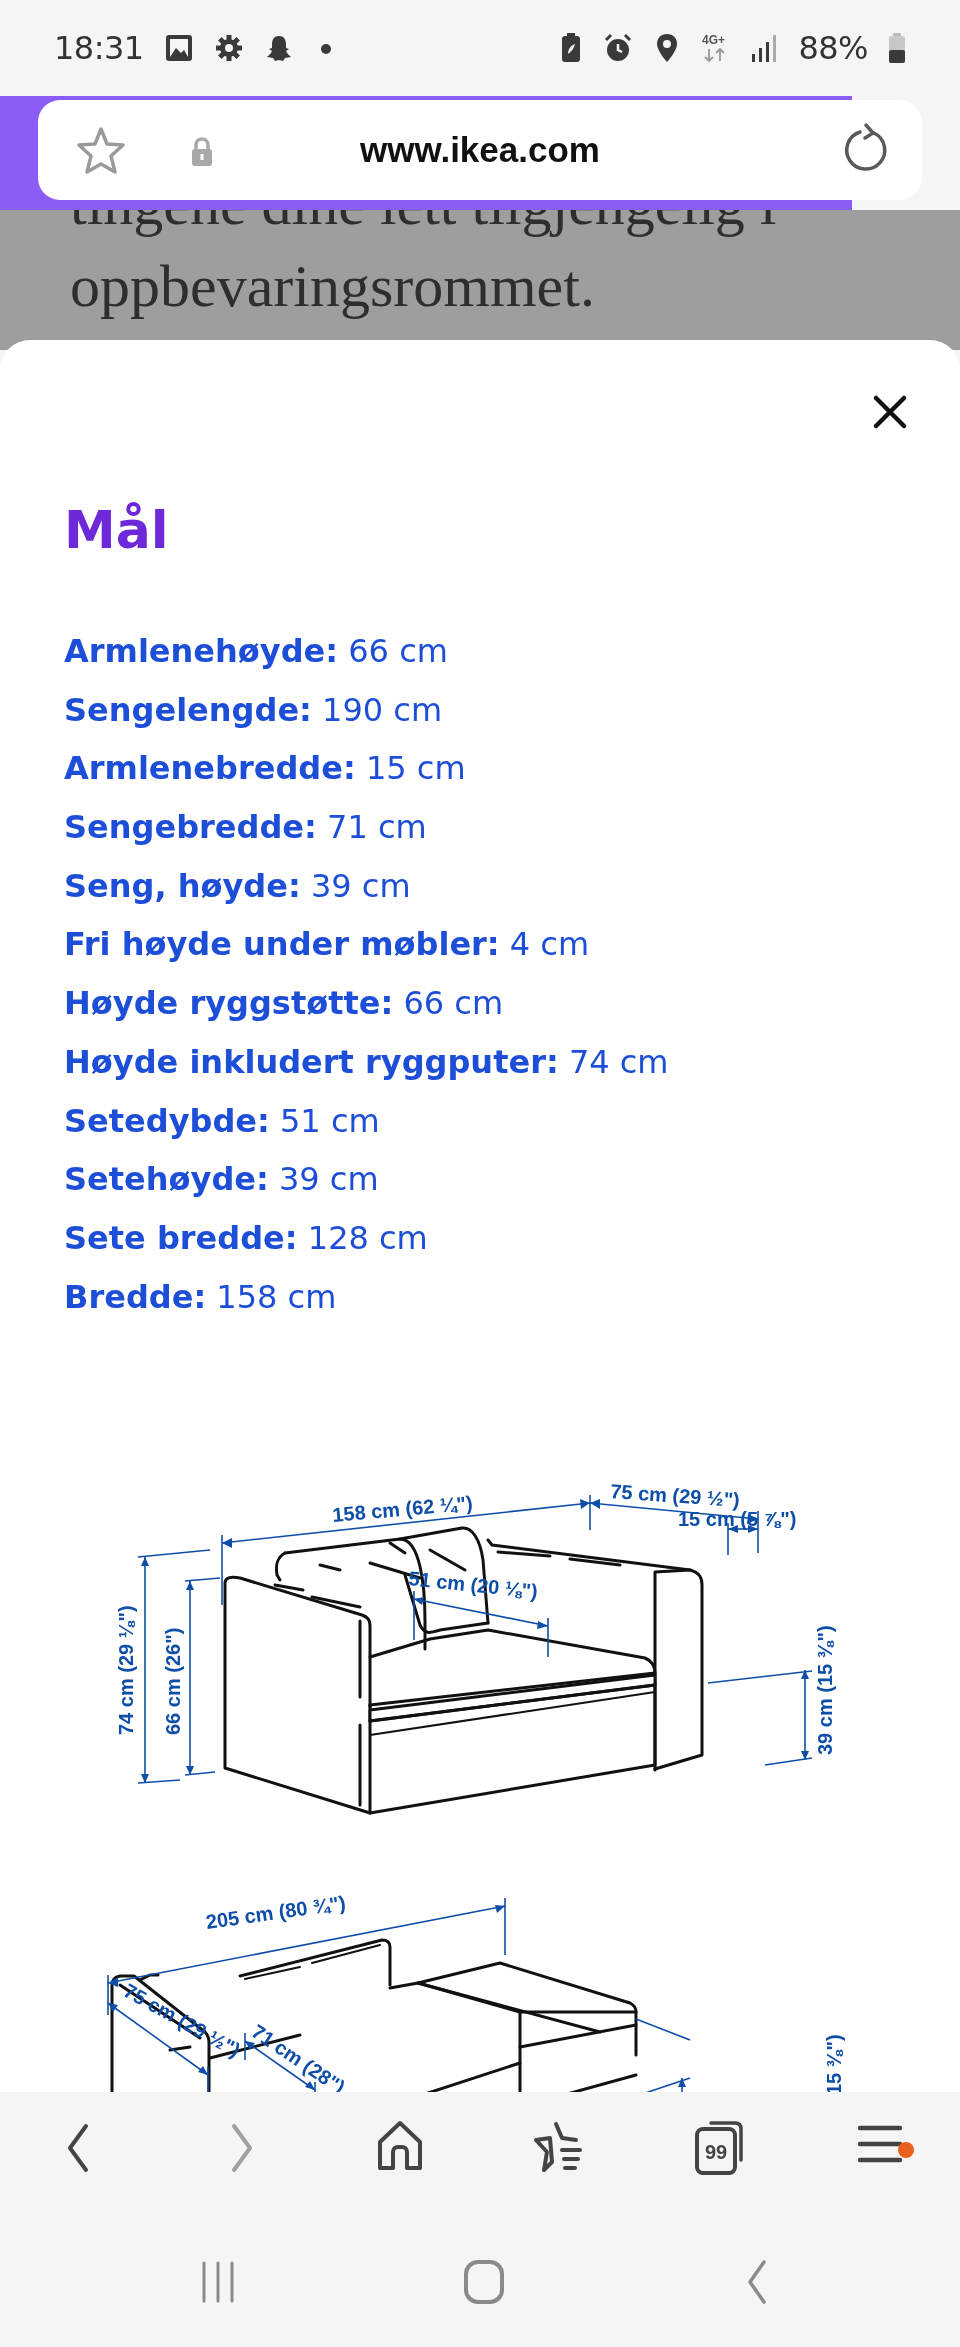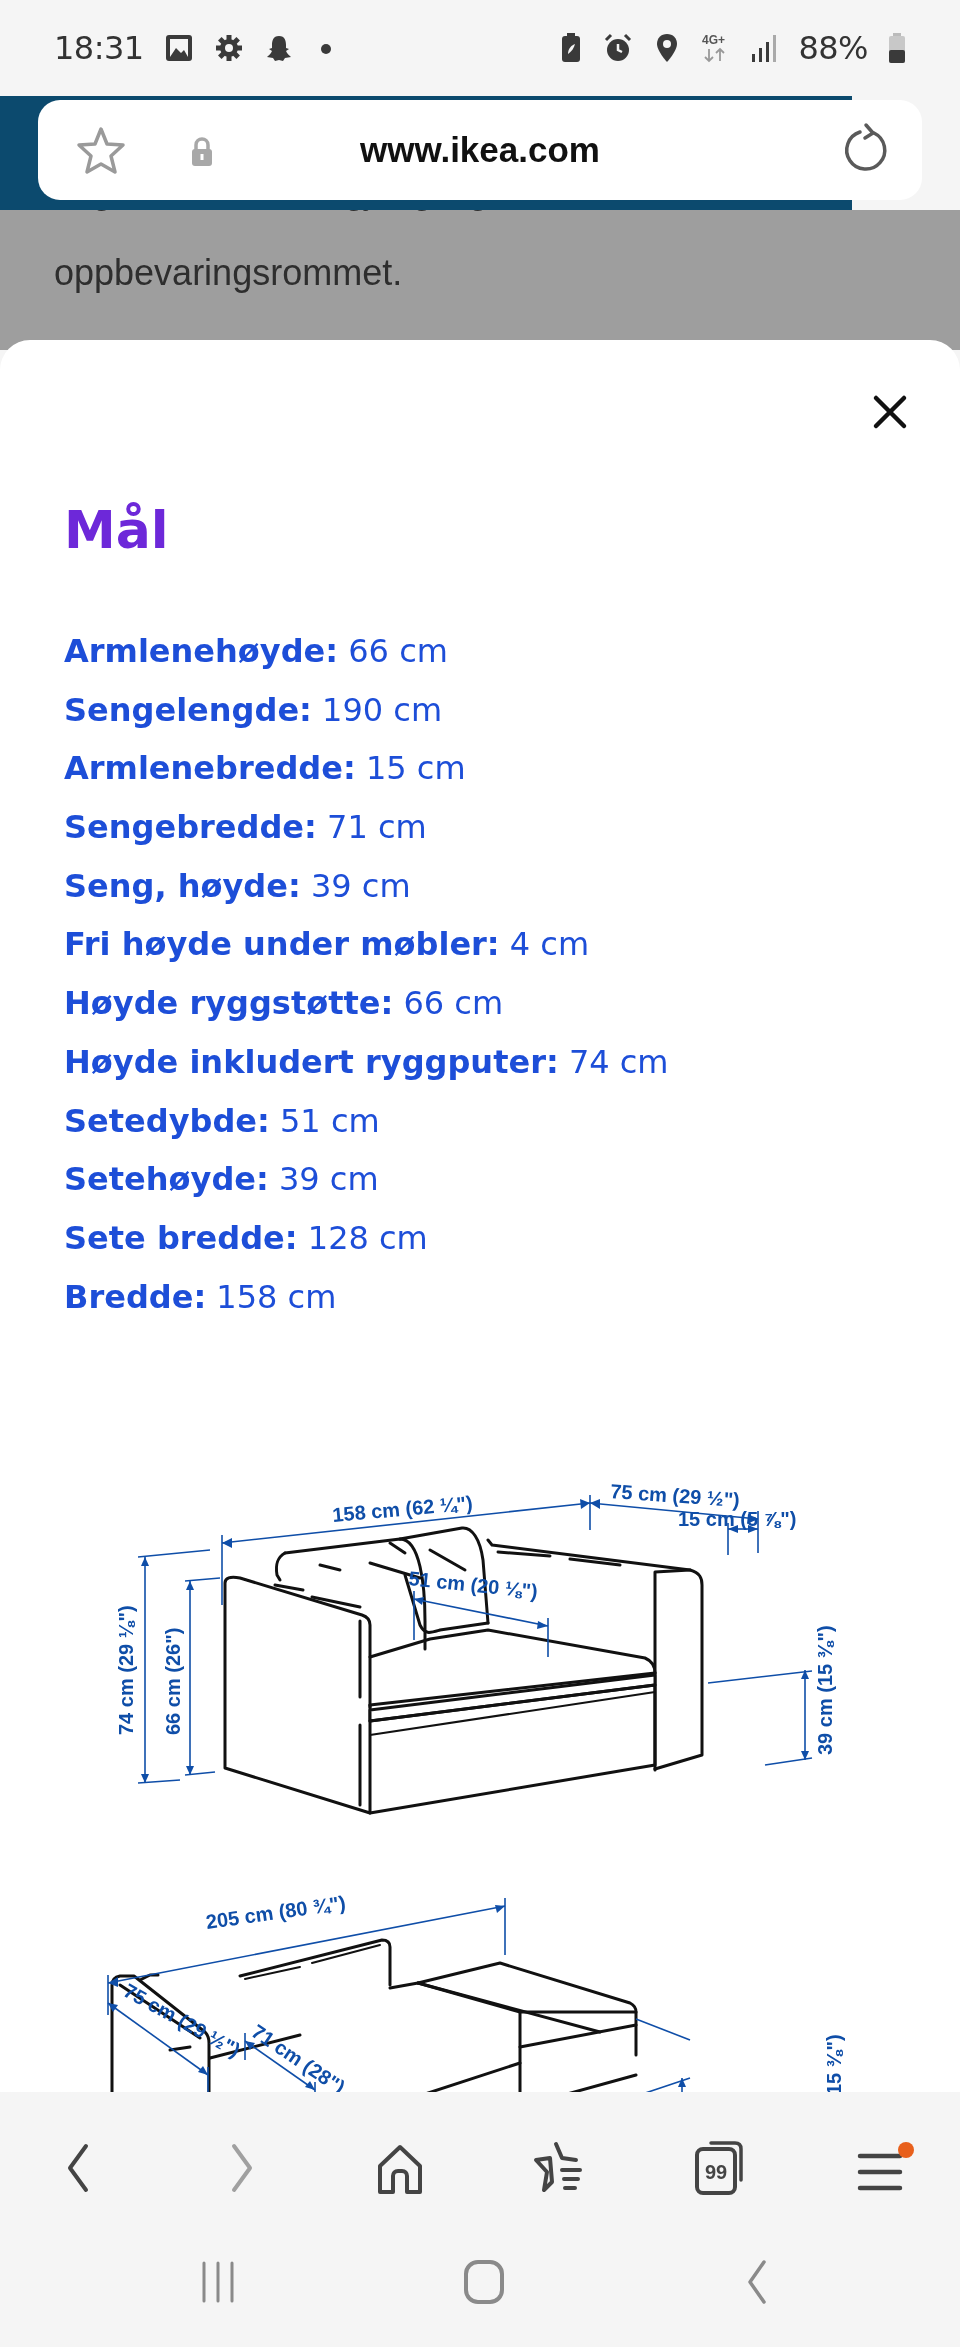--- a/index.html
+++ b/index.html
@@ -7,48 +7,48 @@
   body { font-family: "DejaVu Sans", "Liberation Sans", sans-serif; color: #484848; position: relative; }
 
   
   .status-bar { position: absolute; top: 0; left: 0; width: 960px; height: 96px; background: #f5f5f5; display: flex; align-items: center; justify-content: space-between; padding: 0 54px 0 54px; }
   .status-left, .status-right { display: flex; align-items: center; gap: 20px; }
   .status-time { font-size: 32px; color: #333; letter-spacing: -0.5px; }
   .status-pct { font-size: 32px; color: #333; letter-spacing: -0.5px; }
   .sicon { display: inline-flex; align-items: center; justify-content: center; }
 
   
-  .url-bar-wrap { position: absolute; top: 96px; left: 0; width: 852px; height: 114px; background: #0c4a6e; }
+  .url-bar-wrap { position: absolute; top: 96px; left: 0; width: 852px; height: 114px; background: #8b5cf6; }
   .url-bar { position: absolute; top: 4px; left: 38px; width: 884px; height: 100px; background: #ffffff; border-radius: 22px; display: flex; align-items: center; }
   .url-text { position: absolute; left: 0; right: 0; text-align: center; font-size: 35px; font-weight: bold; color: #111; font-family: "Liberation Sans", sans-serif; }
   .url-star { position: absolute; left: 36px; top: 24px; }
   .url-lock { position: absolute; left: 150px; top: 36px; }
   .url-reload { position: absolute; right: 28px; top: 22px; }
 
   
   .bg-page { position: absolute; top: 210px; left: 0; width: 960px; height: 140px; background: #9e9e9e; overflow: hidden; }
-  .bg-text { position: absolute; left: 54px; font-size: 36px; color: #2e2e2e; font-family: Liberation Sans, sans-serif; white-space: nowrap; }
+  .bg-text { position: absolute; left: 70px; font-size: 60px; color: #2e2e2e; font-family: Liberation Serif, serif; white-space: nowrap; }
   .bg-line1 { top: -40px; }
   .bg-line2 { top: 42px; }
 
   
   .modal { position: absolute; top: 340px; left: 0; width: 960px; height: 1752px; background: #ffffff; border-radius: 30px 30px 0 0; overflow: hidden; }
   .close-btn { position: absolute; top: 42px; right: 40px; width: 60px; height: 60px; display: flex; align-items: center; justify-content: center; cursor: pointer; }
   .modal-title { position: absolute; top: 160px; left: 64px; font-size: 52px; font-weight: bold; color: #6d28d9; }
   .dims-list { position: absolute; top: 282px; left: 64px; list-style: none; }
   .dim-row { font-size: 32px; line-height: 58.7px; height: 58.7px; white-space: nowrap; color: #1d4ed8; }
   .dim-label { font-weight: bold; }
   .dim-value { font-weight: normal; }
 
   .diagram { position: absolute; top: 1095px; left: 100px; width: 760px; height: 660px; }
   .dlabel { font-family: "Liberation Sans", sans-serif; font-weight: bold; fill: #0f4ea8; font-size: 20px; }
 
   
   .toolbar { position: absolute; top: 2092px; left: 0; width: 960px; height: 128px; background: #f5f5f5; }
-  .tb-btn { position: absolute; top: 28px; width: 76px; height: 76px; display: flex; align-items: flex-end; justify-content: center; cursor: pointer; }
+  .tb-btn { position: absolute; top: 28px; width: 76px; height: 76px; display: flex; align-items: flex-start; justify-content: center; cursor: pointer; }
   .badge-dot { position: absolute; top: 22px; right: 4px; width: 16px; height: 16px; border-radius: 50%; background: #e8601c; }
 
   
   .sysnav { position: absolute; top: 2220px; left: 0; width: 960px; height: 127px; background: #f5f5f5; }
   .sys-btn { position: absolute; top: 30px; width: 80px; height: 64px; display: flex; align-items: center; justify-content: center; cursor: pointer; }
 </style>
 </head>
 <body>
 
 <div class="status-bar">

